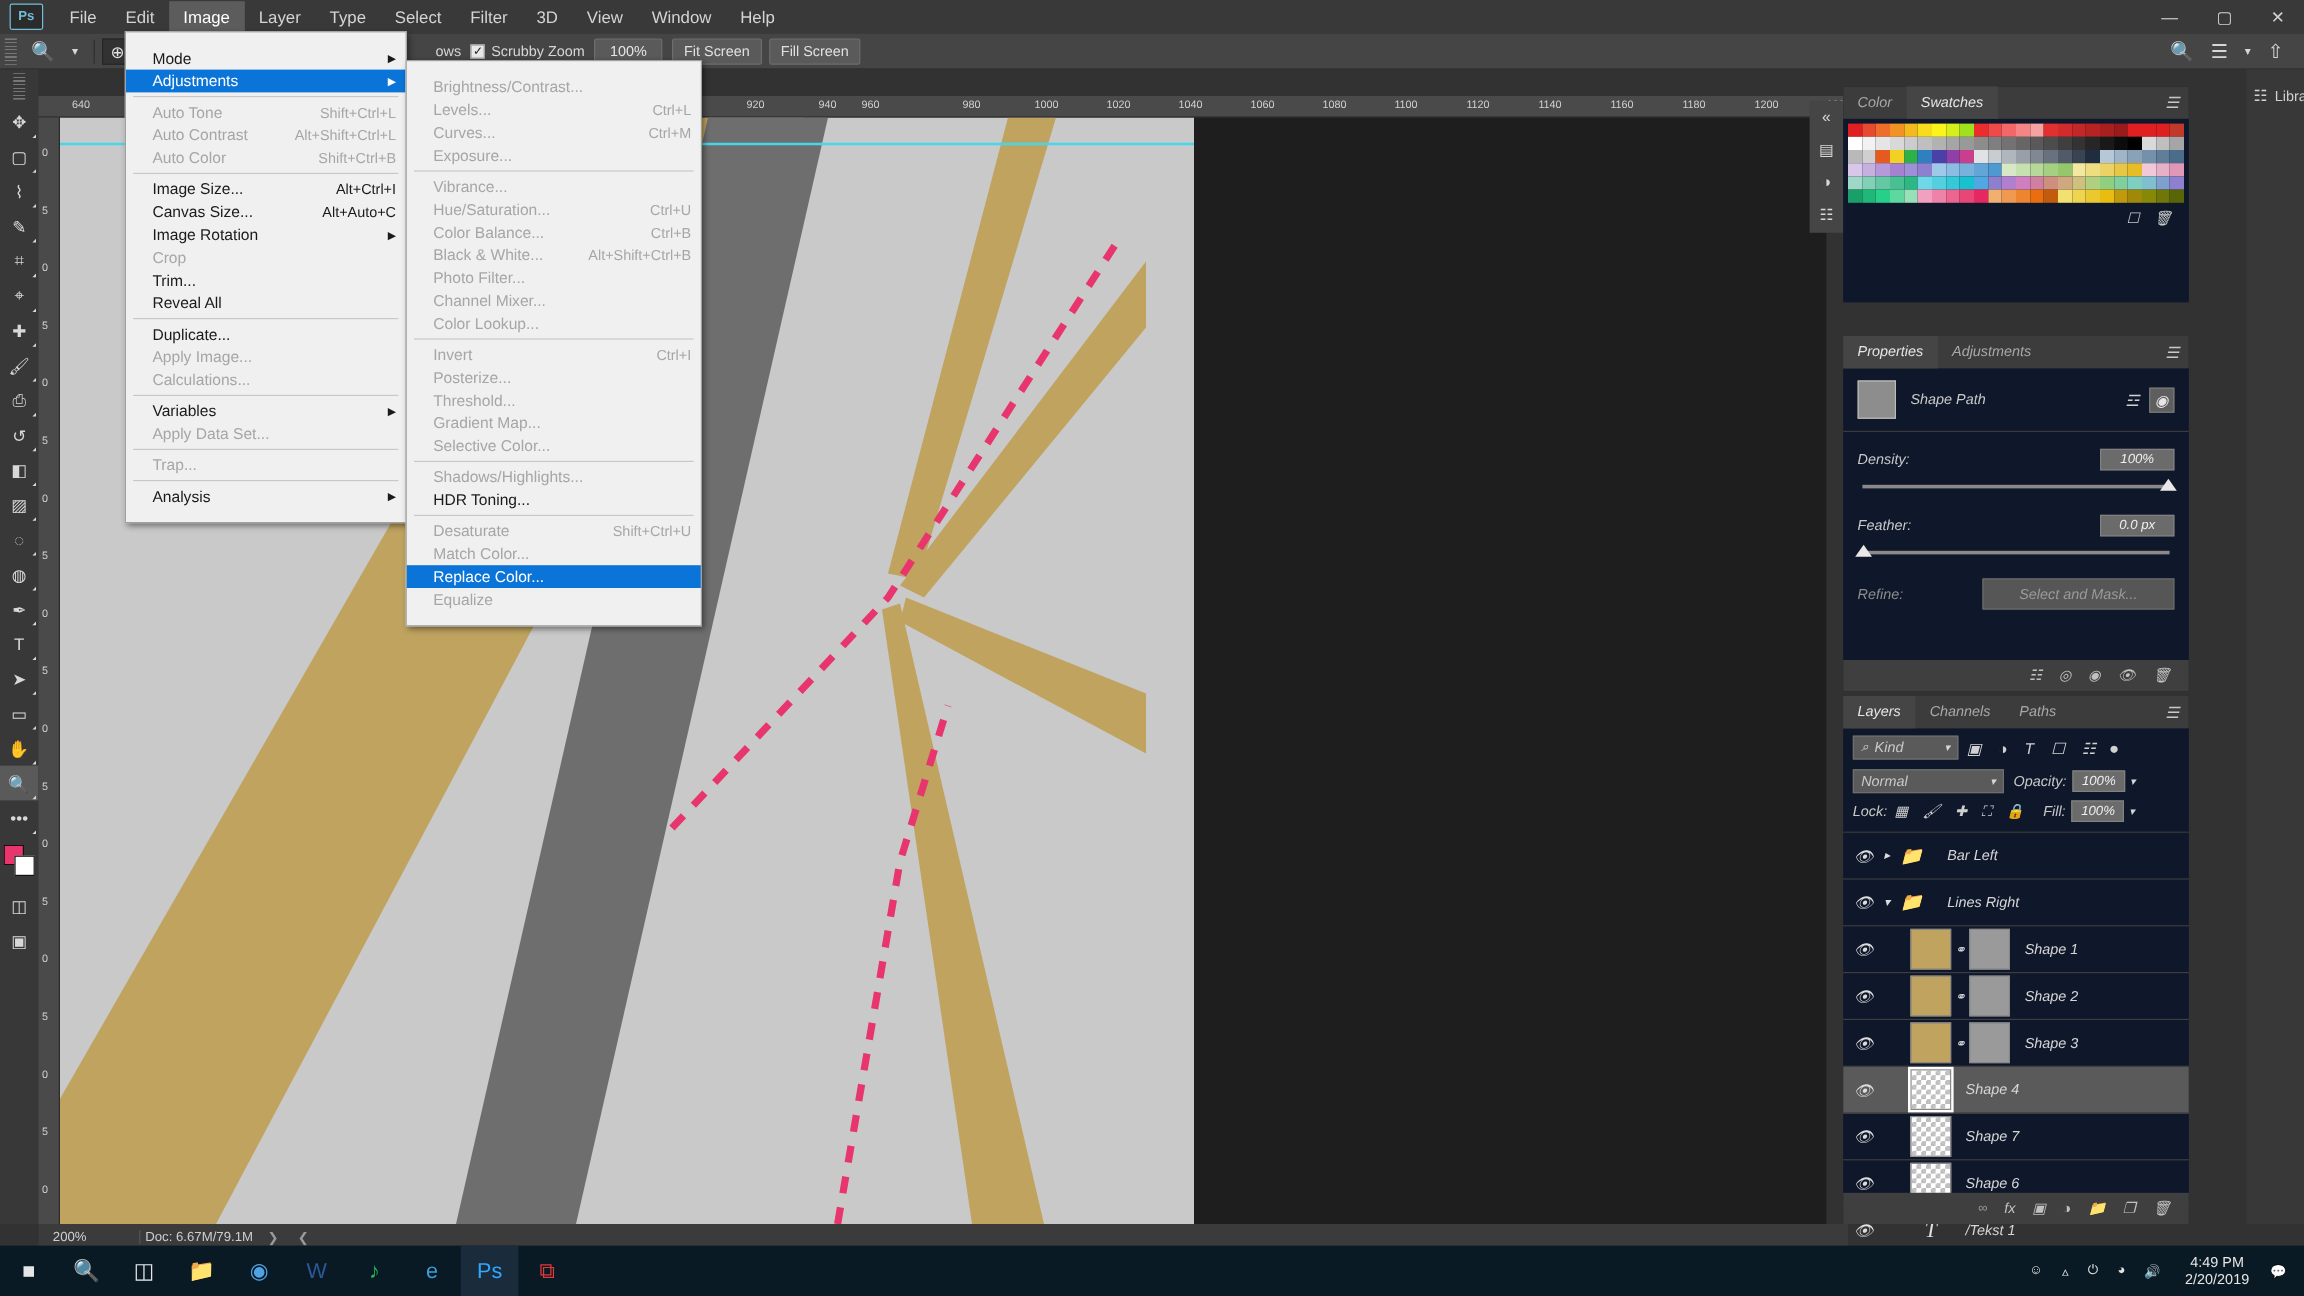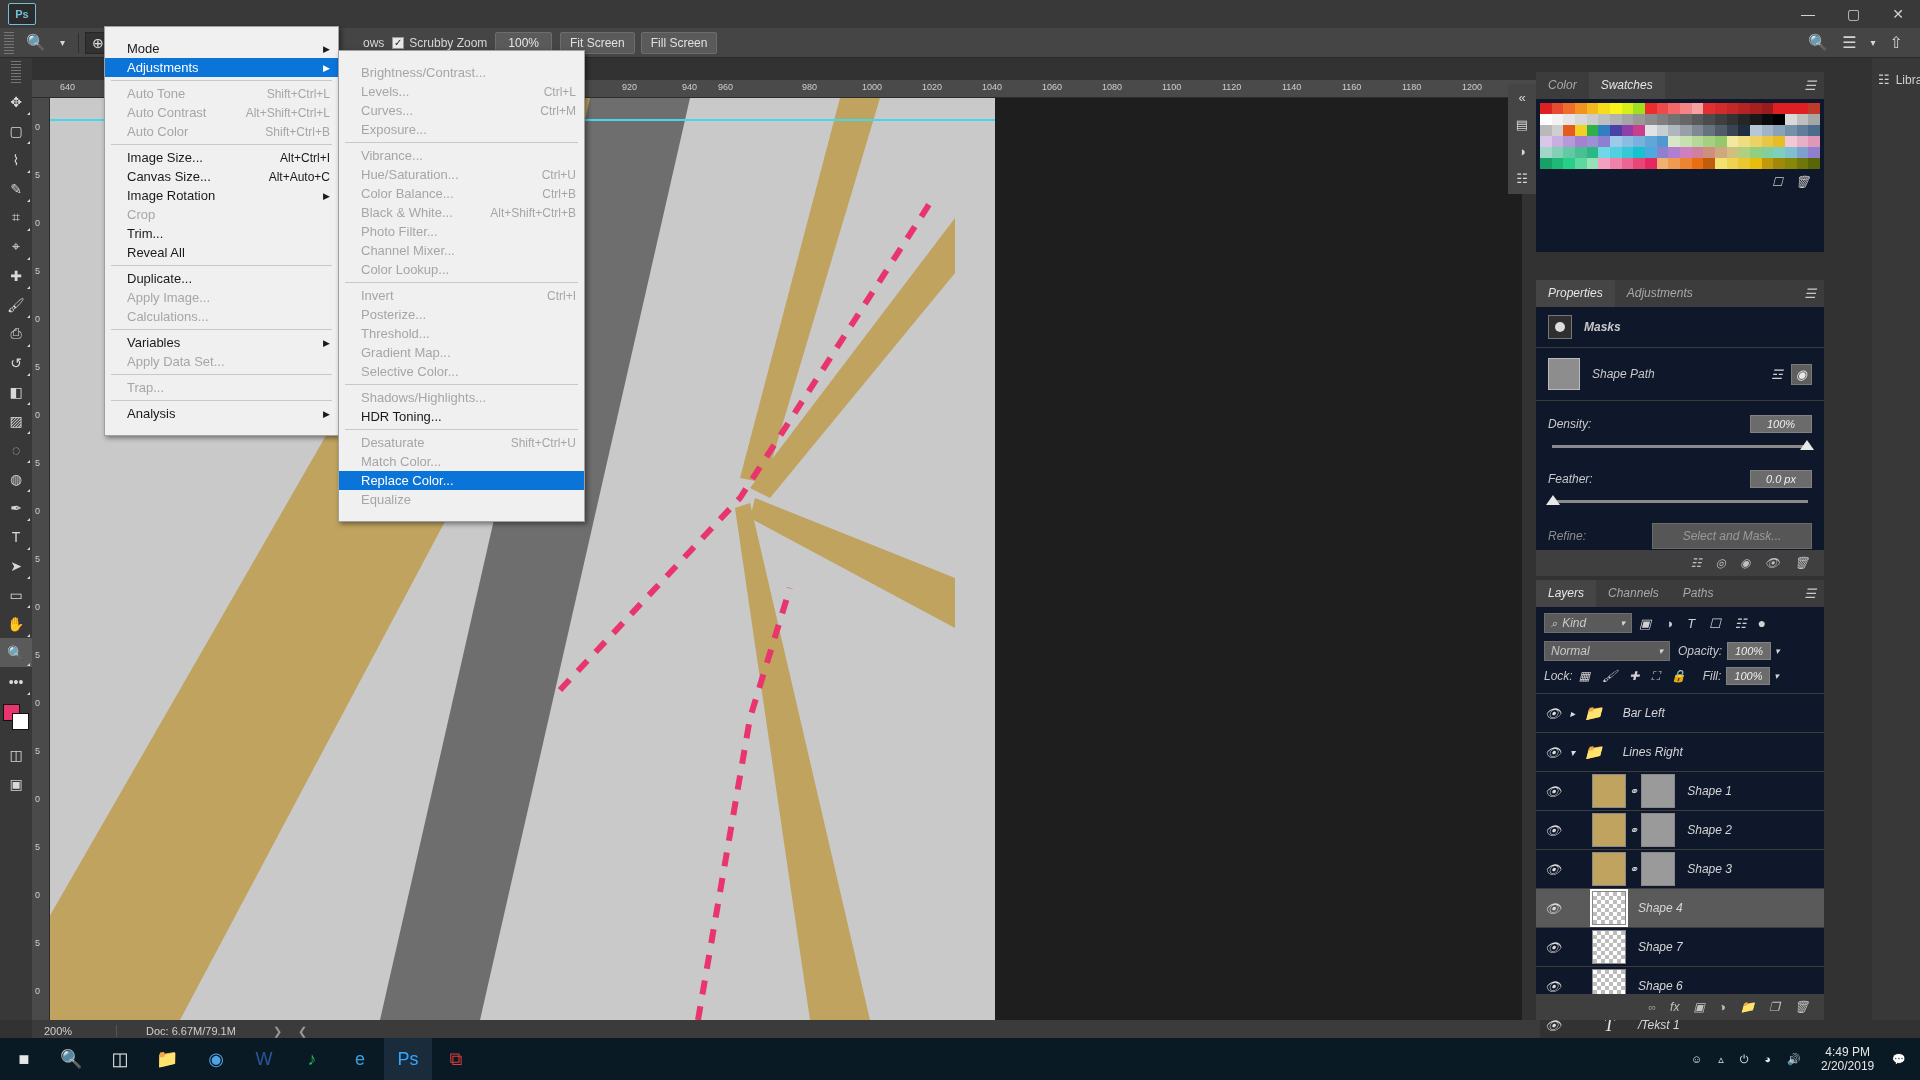--- a/index.html
+++ b/index.html
@@ -122,20 +122,33 @@
   .mrow .arw { margin-left:auto; font-size:9px; }
   .msep { height:1px; background:#c8c8c8; margin:3px 6px; }
 </style>
 </head>
 <body>
 
 <div class="app">
 
   <div class="menubar">
     <div class="ps-logo">Ps</div>
+    <div id="menu-items" style="display:flex;margin-left:10px;">
+        <div class="mi">File</div>
+        <div class="mi">Edit</div>
+        <div class="mi active">Image</div>
+        <div class="mi">Layer</div>
+        <div class="mi">Type</div>
+        <div class="mi">Select</div>
+        <div class="mi">Filter</div>
+        <div class="mi">3D</div>
+        <div class="mi">View</div>
+        <div class="mi">Window</div>
+        <div class="mi">Help</div>
+      </div>
     <div class="win-ctrl">
       <span>—</span>
       <span>▢</span>
       <span>✕</span>
     </div>
   </div>
 
   <div class="optbar">
     <div class="grip"></div>
     <div class="opt-icon">🔍</div>
@@ -490,26 +503,20 @@
       <span style="color:#c8c8c8;font-size:12px;padding:0 6px;">🗑</span>
     </div>
   </div>
 
   <div class="rpanel" style="left:1536px;top:280px;width:288px;height:296px;">
     <div class="ptabs">
       <div class="ptab on">Properties</div>
       <div class="ptab">Adjustments</div>
       <div class="pmenu">☰</div>
     </div>
-    <div class="row" style="padding:8px 12px;border-bottom:1px solid #3a3a3a;">
-      <div style="width:24px;height:24px;background:#2f2f2f;border:1px solid #777;display:flex;align-items:center;justify-content:center;">
-          <span style="width:10px;height:10px;border-radius:50%;background:#ddd;display:block;"></span>
-        </div>
-      <span class="lbl" style="margin-left:12px;font-weight:bold;">Masks</span>
-    </div>
     <div class="row" style="padding:10px 12px;border-bottom:1px solid #3a3a3a;">
       <div style="width:32px;height:32px;background:#8d8d8d;border:1px solid #bbb;"></div>
       <span class="lbl" style="margin-left:12px;">Shape Path</span>
       <span style="margin-left:auto;color:#d0d0d0;font-size:13px;padding:0 4px;">☲</span>
       <span style="color:#e6e6e6;font-size:13px;padding:2px 4px;background:#5e5e5e;border:1px solid #7a7a7a;margin-left:4px;">◉</span>
     </div>
     <div style="padding:14px 12px 0;">
       <div class="row">
         <span class="lbl">Density:</span>
         <span class="field" style="margin-left:auto;width:62px;">100%</span>
@@ -653,21 +660,21 @@
 
   <div class="farright">
     <div style="display:flex;align-items:center;padding:14px 0 0 6px;">
       <span style="color:#d0d0d0;font-size:13px;">☷</span>
       <span style="color:#d0d0d0;font-size:12px;margin-left:6px;white-space:nowrap;">Libraries</span>
     </div>
   </div>
 
   <div class="statusbar">
     <span style="padding:0 12px;min-width:84px;">200%</span>
-    <span style="border-left:1px solid #555;padding:0 29px;">Doc: 6.67M/79.1M</span>
+    <span style="border-left:1px solid #555;padding:0 4px;">Doc: 6.67M/79.1M</span>
     <span style="color:#9a9a9a;padding:0 8px;">❯</span>
     <span style="color:#9a9a9a;padding:0 8px;">❮</span>
   </div>
 
   <div class="menu" id="image-menu" style="left:104px;top:26px;width:235px;">
       <div class="mrow">
         <span>Mode</span>
         <span class="arw">▶</span>
       </div>
       <div class="mrow hl">

